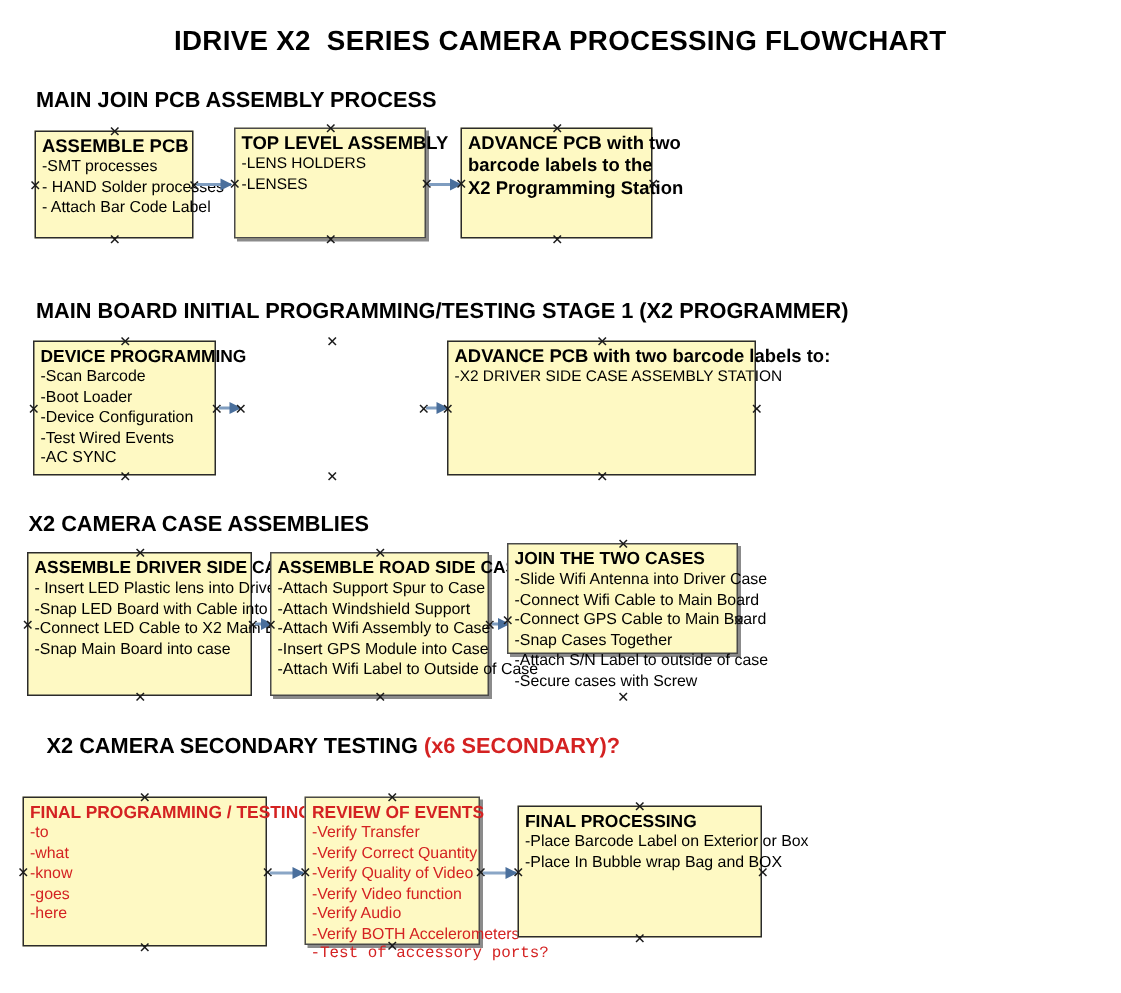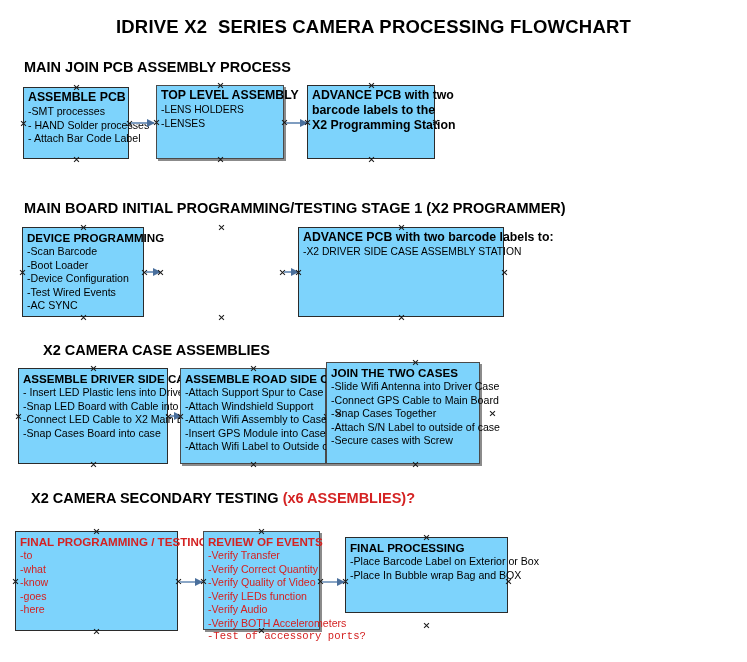--- a/index.html
+++ b/index.html
@@ -29,21 +29,21 @@
     position:absolute;
     font-size:14.5px;
     font-weight:bold;
     white-space:nowrap;
   }
   .section-head .accent{color:#d42222;}
 
   
   .box{
     position:absolute;
-    background:#7dd3fc;
+    background:#fef9c3;
     border:1px solid #2b2b2b;
     box-sizing:border-box;
   }
   .box.shadowed{
     border:1px solid #4a4a4a;
     box-shadow:2px 2px 0 0 #8b8b8b;
   }
   .box-inner{
     position:absolute;
     left:4px;top:2px;right:2px;
@@ -190,29 +190,29 @@
     <div class="box-inner">
       <div class="bx-title">ADVANCE PCB with two barcode labels to:</div>
       <div class="bx-line caps">-X2 DRIVER  SIDE  CASE  ASSEMBLY STATION</div>
     </div>
   </div>
   <div class="hx" style="left:401px;top:227px;"></div>
   <div class="hx" style="left:401px;top:317px;"></div>
   <div class="hx" style="left:298px;top:272px;"></div>
   <div class="hx" style="left:504px;top:272px;"></div>
 
-  <div class="section-head" style="left:43px;top:342px;">X2 CAMERA CASE ASSEMBLIES</div>
+  <div class="section-head" style="left:19px;top:342px;">X2 CAMERA CASE ASSEMBLIES</div>
 
   <div class="box" style="left:18px;top:368px;width:150px;height:96px;">
     <div class="box-inner">
       <div class="bx-title small">ASSEMBLE DRIVER SIDE CASE</div>
       <div class="bx-line">- Insert LED Plastic lens into Driver Case</div>
       <div class="bx-line">-Snap LED Board with Cable into Case</div>
       <div class="bx-line">-Connect LED Cable to X2 Main Board</div>
-      <div class="bx-line">-Snap Cases Board into case</div>
+      <div class="bx-line">-Snap Main Board into case</div>
     </div>
   </div>
   <div class="hx" style="left:93px;top:368px;"></div>
   <div class="hx" style="left:93px;top:464px;"></div>
   <div class="hx" style="left:18px;top:416px;"></div>
   <div class="hx" style="left:168px;top:416px;"></div>
 
   <div class="conn" style="left:170px;top:415px;width:11px;">
       <span class="head"></span>
     </div>
@@ -229,36 +229,37 @@
   </div>
   <div class="hx" style="left:253px;top:368px;"></div>
   <div class="hx" style="left:253px;top:464px;"></div>
   <div class="hx" style="left:180px;top:416px;"></div>
   <div class="hx" style="left:326px;top:416px;"></div>
 
   <div class="conn" style="left:328px;top:415px;width:11px;">
       <span class="head"></span>
     </div>
 
-  <div class="box shadowed" style="left:326px;top:362px;width:154px;height:102px;">
+  <div class="box shadowed" style="left:338px;top:362px;width:154px;height:74px;">
     <div class="box-inner">
       <div class="bx-title small">JOIN THE TWO CASES</div>
       <div class="bx-line">-Slide Wifi Antenna into Driver Case</div>
+      <div class="bx-line">-Connect Wifi Cable to Main Board</div>
       <div class="bx-line">-Connect GPS Cable to Main Board</div>
       <div class="bx-line">-Snap Cases Together</div>
       <div class="bx-line">-Attach S/N Label to outside of case</div>
       <div class="bx-line">-Secure cases with Screw</div>
     </div>
   </div>
   <div class="hx" style="left:415px;top:362px;"></div>
   <div class="hx" style="left:415px;top:464px;"></div>
   <div class="hx" style="left:338px;top:413px;"></div>
   <div class="hx" style="left:492px;top:413px;"></div>
 
-  <div class="section-head" style="left:31px;top:490px;"><span>X2 CAMERA SECONDARY TESTING </span><span class="accent">(x6 ASSEMBLIES)?</span></div>
+  <div class="section-head" style="left:31px;top:490px;"><span>X2 CAMERA SECONDARY TESTING </span><span class="accent">(x6 SECONDARY)?</span></div>
 
   <div class="box red" style="left:15px;top:531px;width:163px;height:100px;">
     <div class="box-inner">
       <div class="bx-title small">FINAL PROGRAMMING / TESTING</div>
       <div class="bx-line">-to</div>
       <div class="bx-line">-what</div>
       <div class="bx-line">-know</div>
       <div class="bx-line">-goes</div>
       <div class="bx-line">-here</div>
     </div>
@@ -271,36 +272,36 @@
   <div class="conn plain" style="left:180px;top:581px;width:22px;">
       <span class="head"></span>
     </div>
 
   <div class="box shadowed red" style="left:203px;top:531px;width:117px;height:99px;">
     <div class="box-inner">
       <div class="bx-title small">REVIEW OF EVENTS</div>
       <div class="bx-line">-Verify Transfer</div>
       <div class="bx-line">-Verify Correct Quantity</div>
       <div class="bx-line">-Verify Quality of Video</div>
-      <div class="bx-line">-Verify LEDs function</div>
+      <div class="bx-line">-Verify Video function</div>
       <div class="bx-line">-Verify Audio</div>
       <div class="bx-line">-Verify BOTH Accelerometers</div>
     </div>
   </div>
   <div class="bx-line overflow" style="left:207px;top:630px;color:#d42222;">-Test of accessory ports?</div>
   <div class="hx" style="left:261px;top:531px;"></div>
   <div class="hx" style="left:261px;top:630px;"></div>
   <div class="hx" style="left:203px;top:581px;"></div>
   <div class="hx" style="left:320px;top:581px;"></div>
 
   <div class="conn plain" style="left:322px;top:581px;width:22px;">
       <span class="head"></span>
     </div>
 
-  <div class="box" style="left:345px;top:537px;width:163px;height:76px;">
+  <div class="box" style="left:345px;top:537px;width:163px;height:88px;">
     <div class="box-inner">
       <div class="bx-title small">FINAL PROCESSING</div>
       <div class="bx-line">-Place Barcode Label on Exterior or Box</div>
       <div class="bx-line">-Place In Bubble wrap Bag and BOX</div>
     </div>
   </div>
   <div class="hx" style="left:426px;top:537px;"></div>
   <div class="hx" style="left:426px;top:625px;"></div>
   <div class="hx" style="left:345px;top:581px;"></div>
   <div class="hx" style="left:508px;top:581px;"></div>

